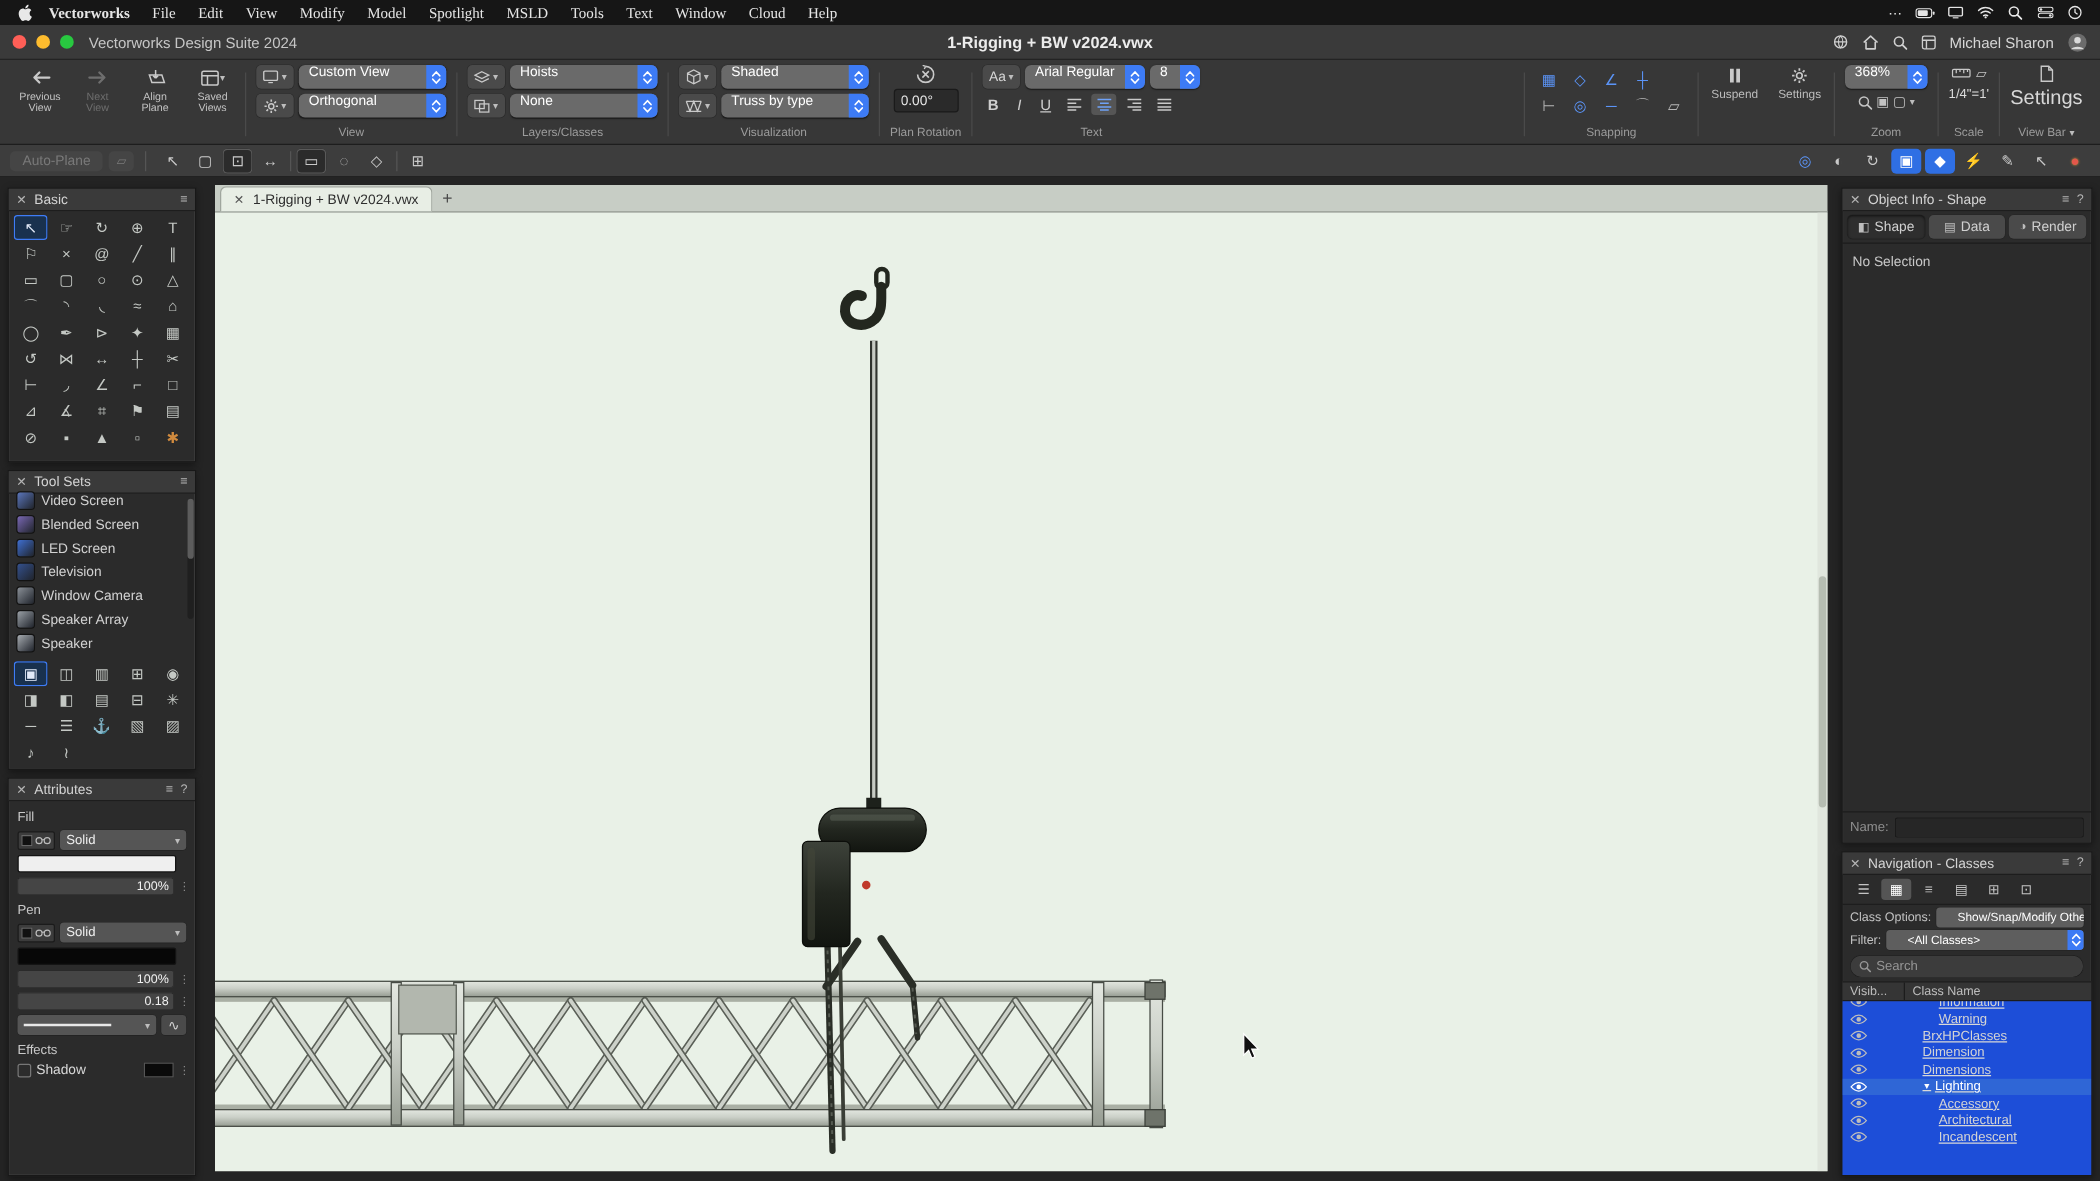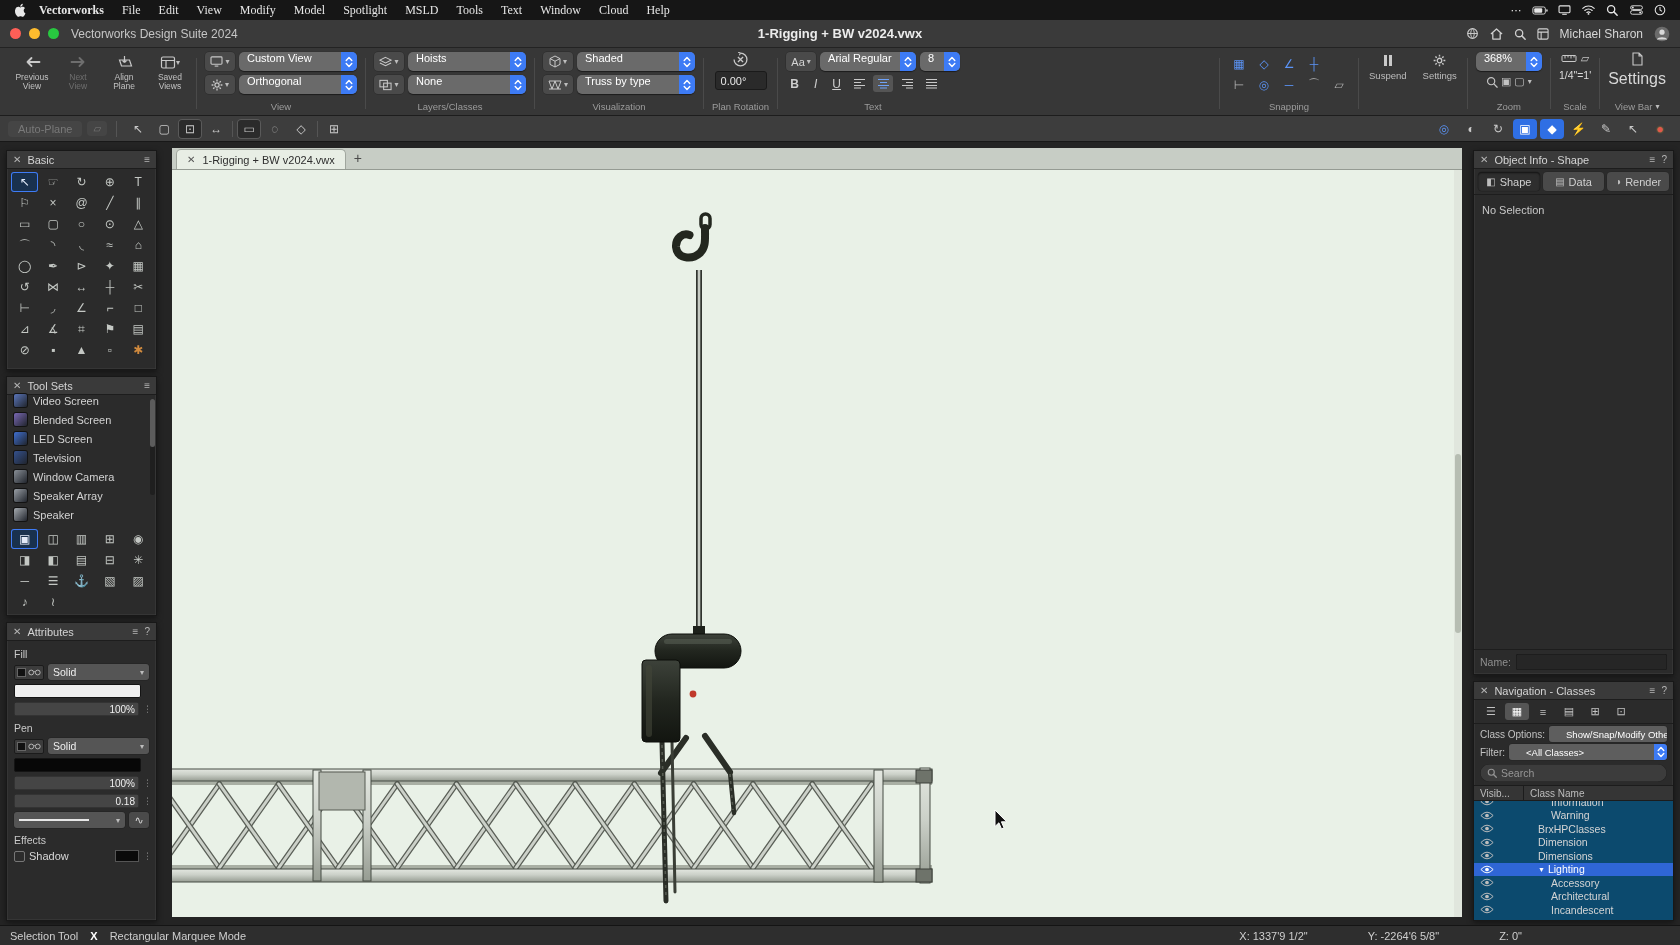--- a/index.html
+++ b/index.html
@@ -140,21 +140,21 @@
 .nav-row{display:flex;align-items:center;gap:4px;padding:2px 6px 0;font-size:10px;color:#c2c2c2;white-space:nowrap;}
 .nav-popup{flex:1;height:16px;background:#5e5e5e;border-radius:3px;display:flex;align-items:center;padding-left:17px;font-size:9.5px;color:#fff;box-shadow:0 0 0 .5px #242424;overflow:hidden;}
 .nav-popup .popup-cap{margin-left:auto;width:13px;height:16px;background:#3d7bf5;border-radius:0 3px 3px 0;display:flex;align-items:center;justify-content:center;flex:0 0 auto;}
 .search-wrap{padding:4px 6px 3px;}
 .search{height:18px;background:#3c3c3c;border-radius:9px;display:flex;align-items:center;gap:4px;padding:0 7px;box-shadow:inset 0 0 0 .5px #1c1c1c;}
 .search input{flex:1;background:transparent;border:none;outline:none;color:#ddd;font-size:10.5px;font-family:"Liberation Sans",sans-serif;}
 .search input::placeholder{color:#969696;}
 .cls-header{display:flex;height:16px;background:#353535;border-top:1px solid #1c1c1c;border-bottom:1px solid #1c1c1c;font-size:10px;color:#bdbdbd;align-items:center;}
 .col-visib{width:50px;padding-left:6px;border-right:1px solid #1c1c1c;height:100%;display:flex;align-items:center;}
 .col-name{padding-left:6px;}
-.cls-rows{flex:1;overflow:hidden;background:#0c4a6e;}
+.cls-rows{flex:1;overflow:hidden;background:#1d4ed8;text-decoration:underline;}
 .cls-row{height:13.5px;display:flex;align-items:center;color:#d4d4d4;font-size:10.5px;white-space:nowrap;}
 .cls-row.clipped{margin-top:-6px;}
 .cls-row .eye{width:50px;display:flex;align-items:center;padding-left:6px;color:#bdbdbd;flex:0 0 auto;}
 .cls-row.selected{background:#2f66d6;color:#fff;}
 .cls-row.selected .eye{color:#fff;}
 .cls-name{padding-left:14px;display:flex;align-items:center;gap:3px;}
 .cls-row.indent .cls-name{padding-left:27px;}
 .disc{font-size:7px;}
 
 
@@ -1162,25 +1162,13 @@
               </span>
               <span class="cls-name">
                 <span>Incandescent</span>
               </span>
             </div>
           </div>
       </div>
     </div>
   </div>
 
-  <div class="statusbar">
-    <div class="sb-left">
-      <span>Selection Tool</span>
-      <span class="sb-x">X</span>
-      <span>Rectangular Marquee Mode</span>
-    </div>
-    <div class="sb-right">
-      <span>X: 1337'9 1/2"</span>
-      <span>Y: -2264'6 5/8"</span>
-      <span>Z: 0"</span>
-    </div>
-  </div>
 </div>
 
 </body></html>

